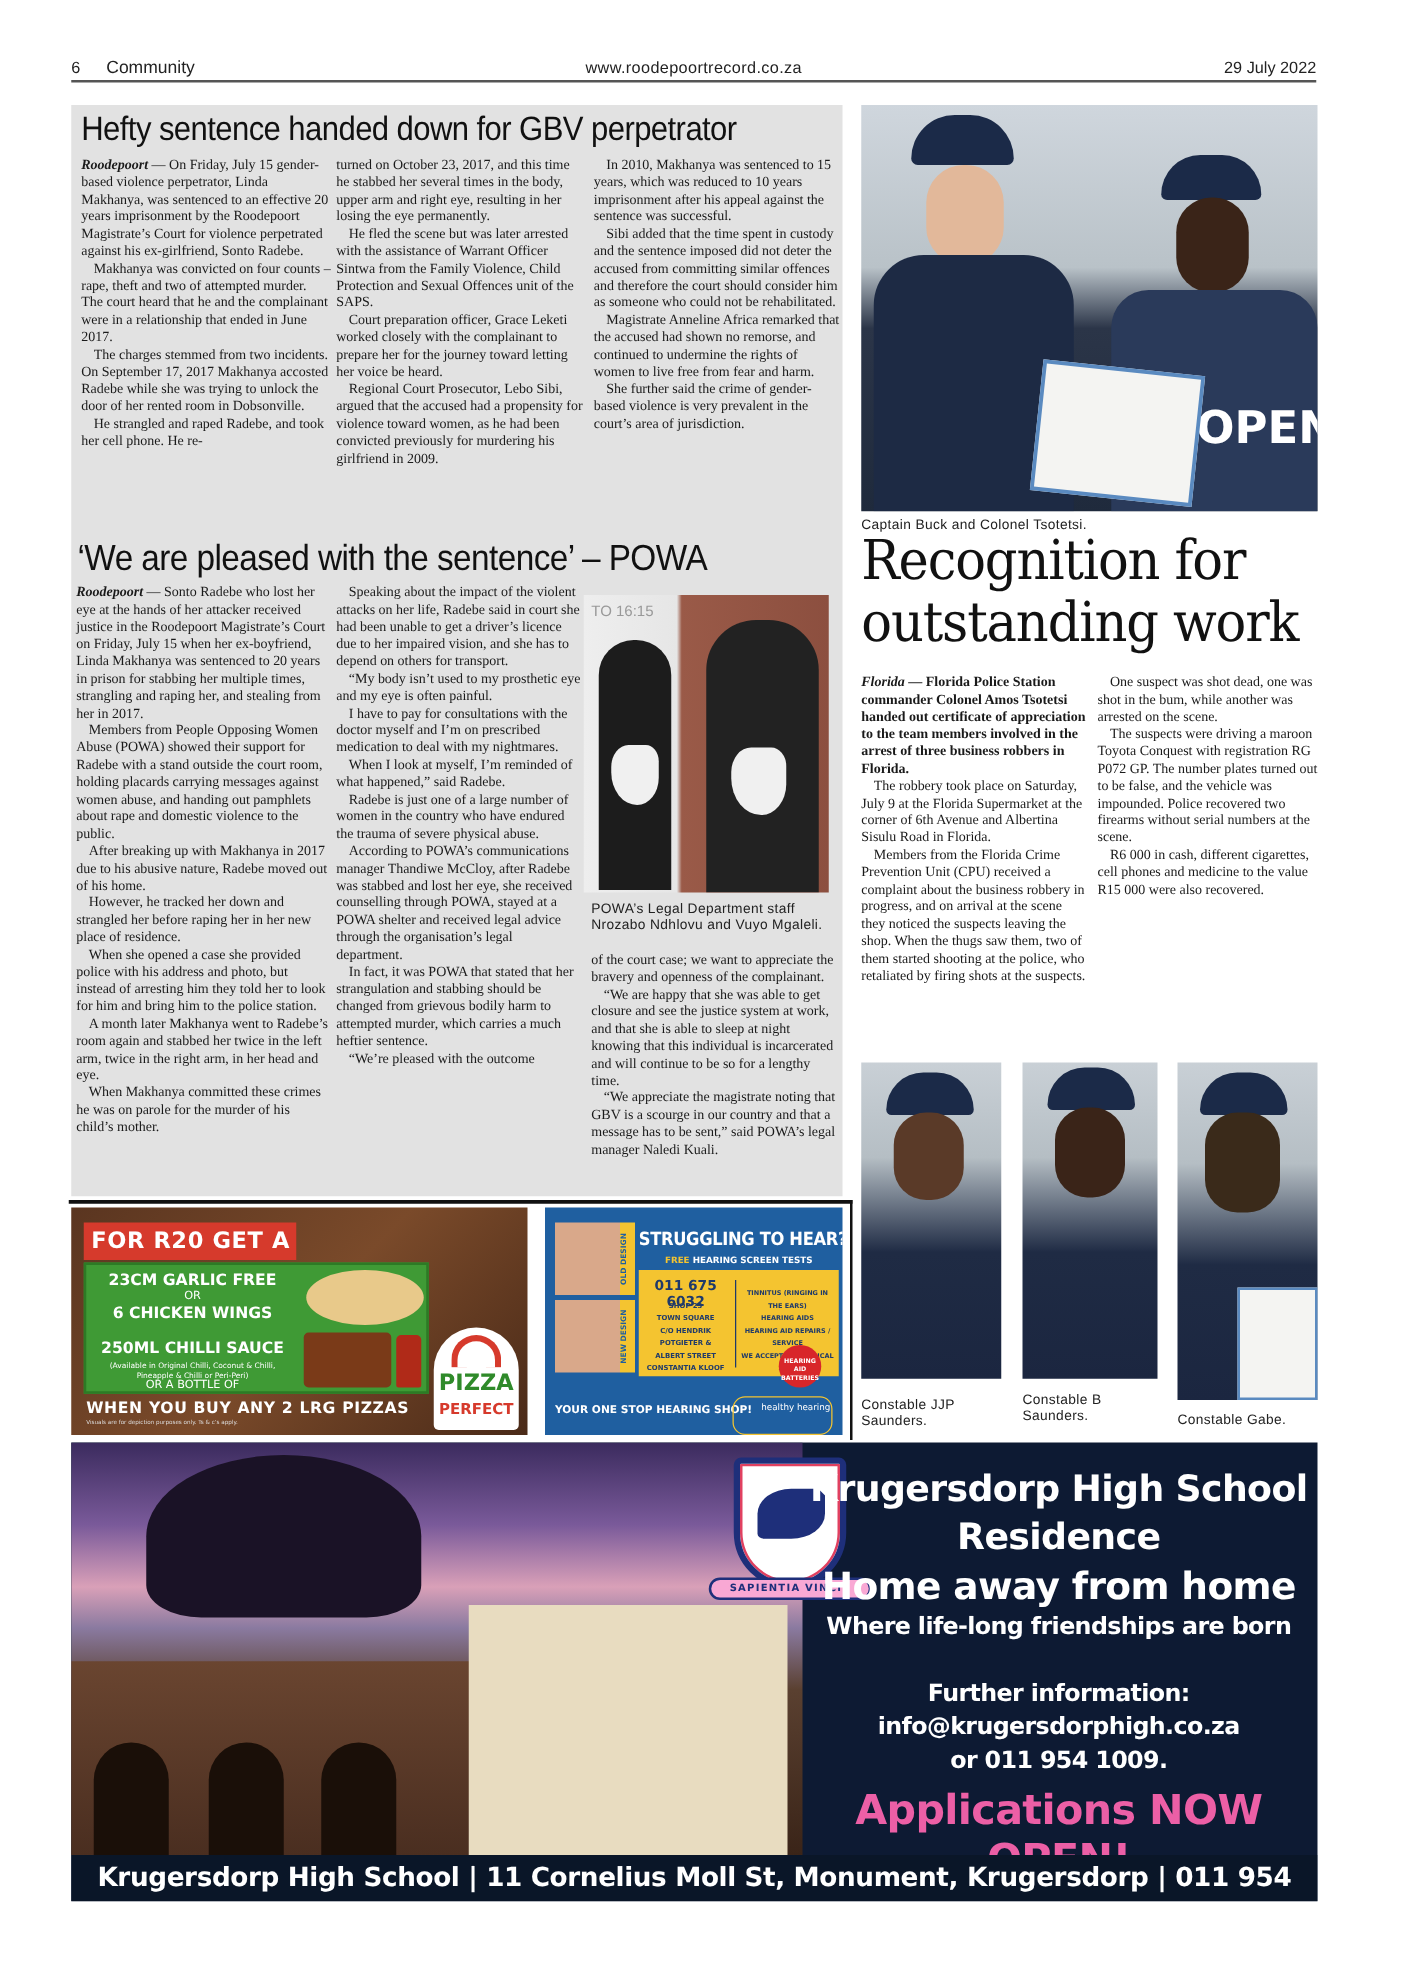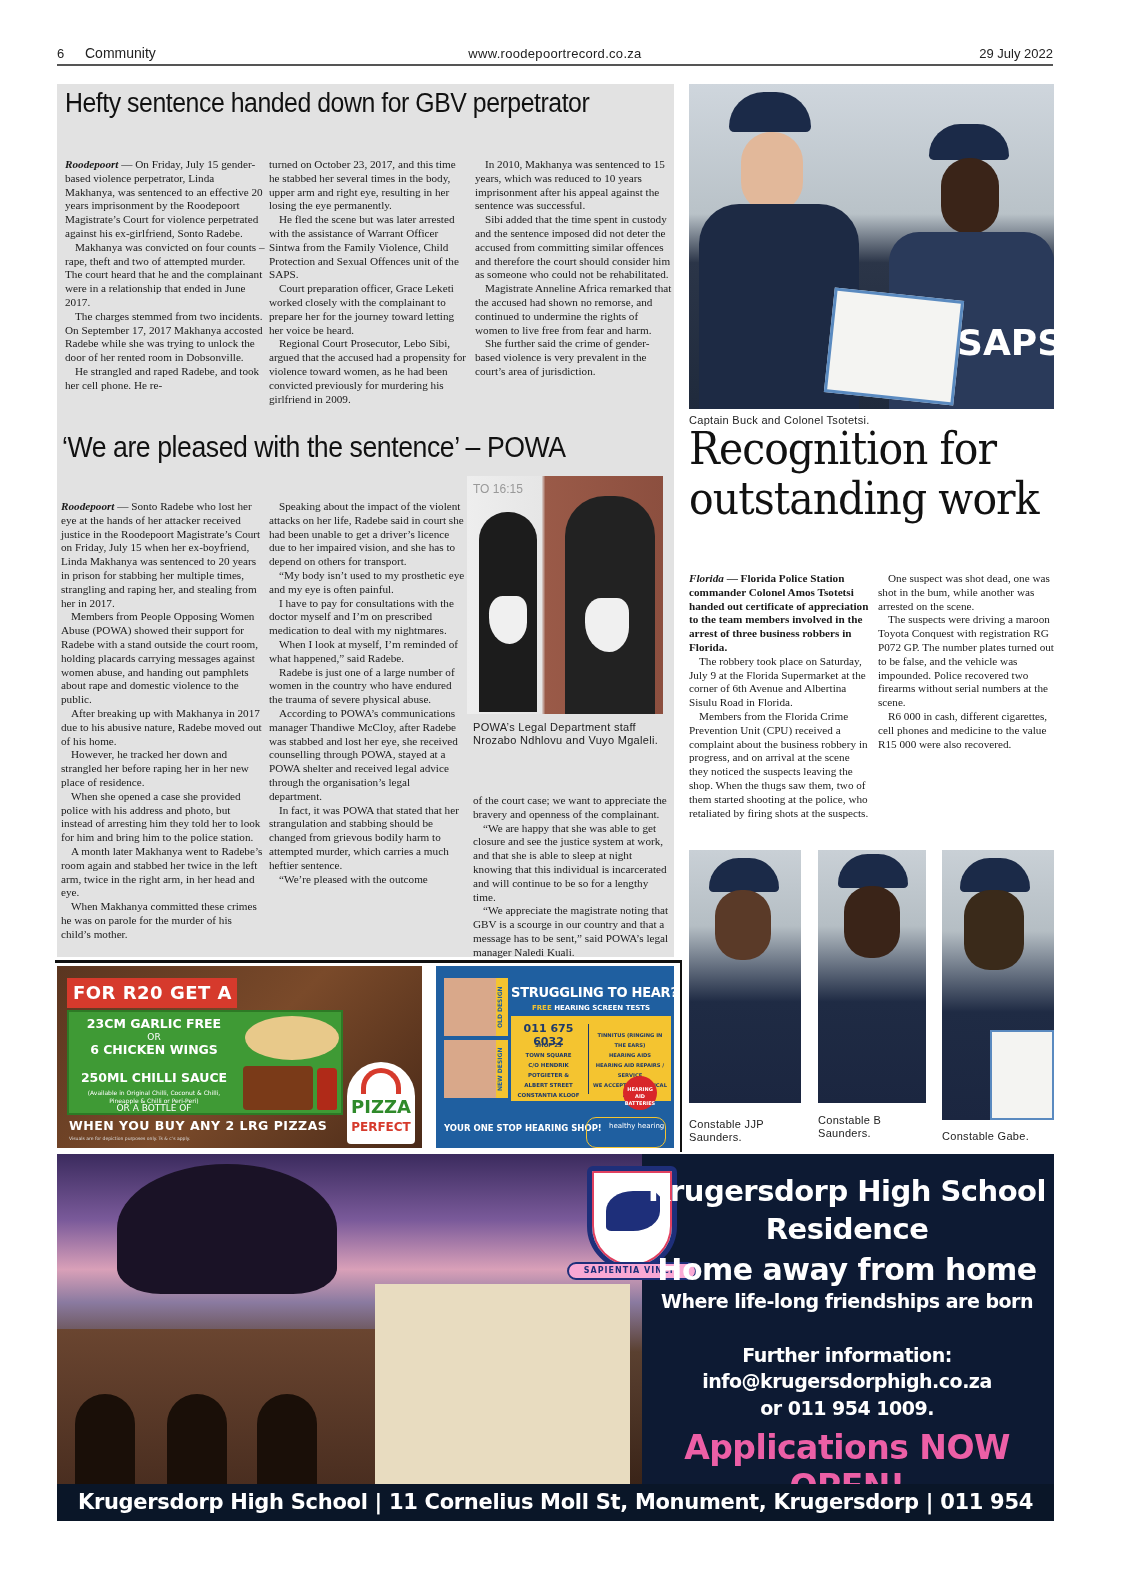--- a/index.html
+++ b/index.html
@@ -12,21 +12,21 @@
   .folio .sec { position: absolute; left: 28px; top: 1px; font-size: 14px; }
   .folio .url { position: absolute; left: 0; right: 0; top: 2px; text-align: center; letter-spacing: 0.3px; }
   .folio .date { position: absolute; right: 0; top: 2px; }
 
   
   .gbv-panel { position: absolute; left: 57px; top: 84px; width: 617px; height: 873px; background: #e2e2e2; }
   .headline-sans { font-family: "Liberation Sans", sans-serif; font-weight: 400; color: #111; letter-spacing: -0.5px; }
   .h1 { position: absolute; left: 8px; top: 4px; font-size: 27px; transform: scaleX(0.92); transform-origin: left; white-space: nowrap; }
   .h2 { position: absolute; left: 5px; top: 347px; font-size: 29px; transform: scaleX(0.92); transform-origin: left; white-space: nowrap; }
 
-  .col { position: absolute; font-size: 11.2px; line-height: 13.8px; text-align: left; margin-top: 32px; }
+  .col { position: absolute; font-size: 11.2px; line-height: 13.8px; text-align: left; }
   .col p { text-indent: 10px; }
   .col p.lead { text-indent: 0; }
   .dateline { font-weight: bold; font-style: italic; }
   .col p.strong { font-weight: bold; text-indent: 0; }
 
   
   .photo { position: absolute; overflow: hidden; }
   .photo-officers { left: 689px; top: 84px; width: 365px; height: 325px; background: linear-gradient(180deg,#cfd6dd 0%,#b9c2c8 40%,#2b3548 55%,#1f2a3c 100%); }
   .photo-powa { left: 467px; top: 476px; width: 196px; height: 238px; background: linear-gradient(90deg,#eeeeee 0%,#e6e6e6 38%,#9a5a48 40%,#8c4f3f 100%); }
   .caption { position: absolute; font-family: "Liberation Sans", sans-serif; font-size: 11px; line-height: 13px; color: #222; letter-spacing: 0.3px; }
@@ -143,21 +143,21 @@
   <div class="shape" style="left:118px; top:122px; width:44px; height:54px; background:#f0f0f0; border-radius:40% 30% 50% 60%;"></div>
 </div>
 
 <div class="photo photo-officers">
   <div class="shape" style="left:40px; top:8px; width:82px; height:40px; background:#1b2a48; border-radius:40px 40px 6px 6px;"></div>
   <div class="shape" style="left:52px; top:48px; width:62px; height:80px; background:#e2b89a; border-radius:30px;"></div>
   <div class="shape" style="left:10px; top:120px; width:160px; height:205px; background:#1d2a44; border-radius:40px 40px 0 0;"></div>
   <div class="shape" style="left:240px; top:40px; width:80px; height:36px; background:#1b2a48; border-radius:40px 40px 6px 6px;"></div>
   <div class="shape" style="left:252px; top:74px; width:58px; height:76px; background:#3a2418; border-radius:28px;"></div>
   <div class="shape" style="left:200px; top:148px; width:165px; height:177px; background:#2a3a5a; border-radius:30px 30px 0 0;"></div>
-  <span style="position:absolute; left:268px; top:238px; color:#fff; font-family:'DejaVu Sans',sans-serif; font-weight:bold; font-size:36px;">SAPS</span>
+  <span style="position:absolute; left:268px; top:238px; color:#fff; font-family:'DejaVu Sans',sans-serif; font-weight:bold; font-size:36px;">OPEN</span>
   <div class="shape" style="left:140px; top:210px; width:130px; height:105px; background:#f4f4f2; border:3px solid #5a8ac0; transform:rotate(6deg);"></div>
 </div>
 <div class="caption" style="left:689px; top:414px;">Captain Buck and Colonel Tsotetsi.</div>
 
 <div class="h-serif-big">
   <div>Recognition for</div>
   <div>outstanding work</div>
 </div>
 
 <div class="col" style="left:689px; top:540px; width:180px;">

